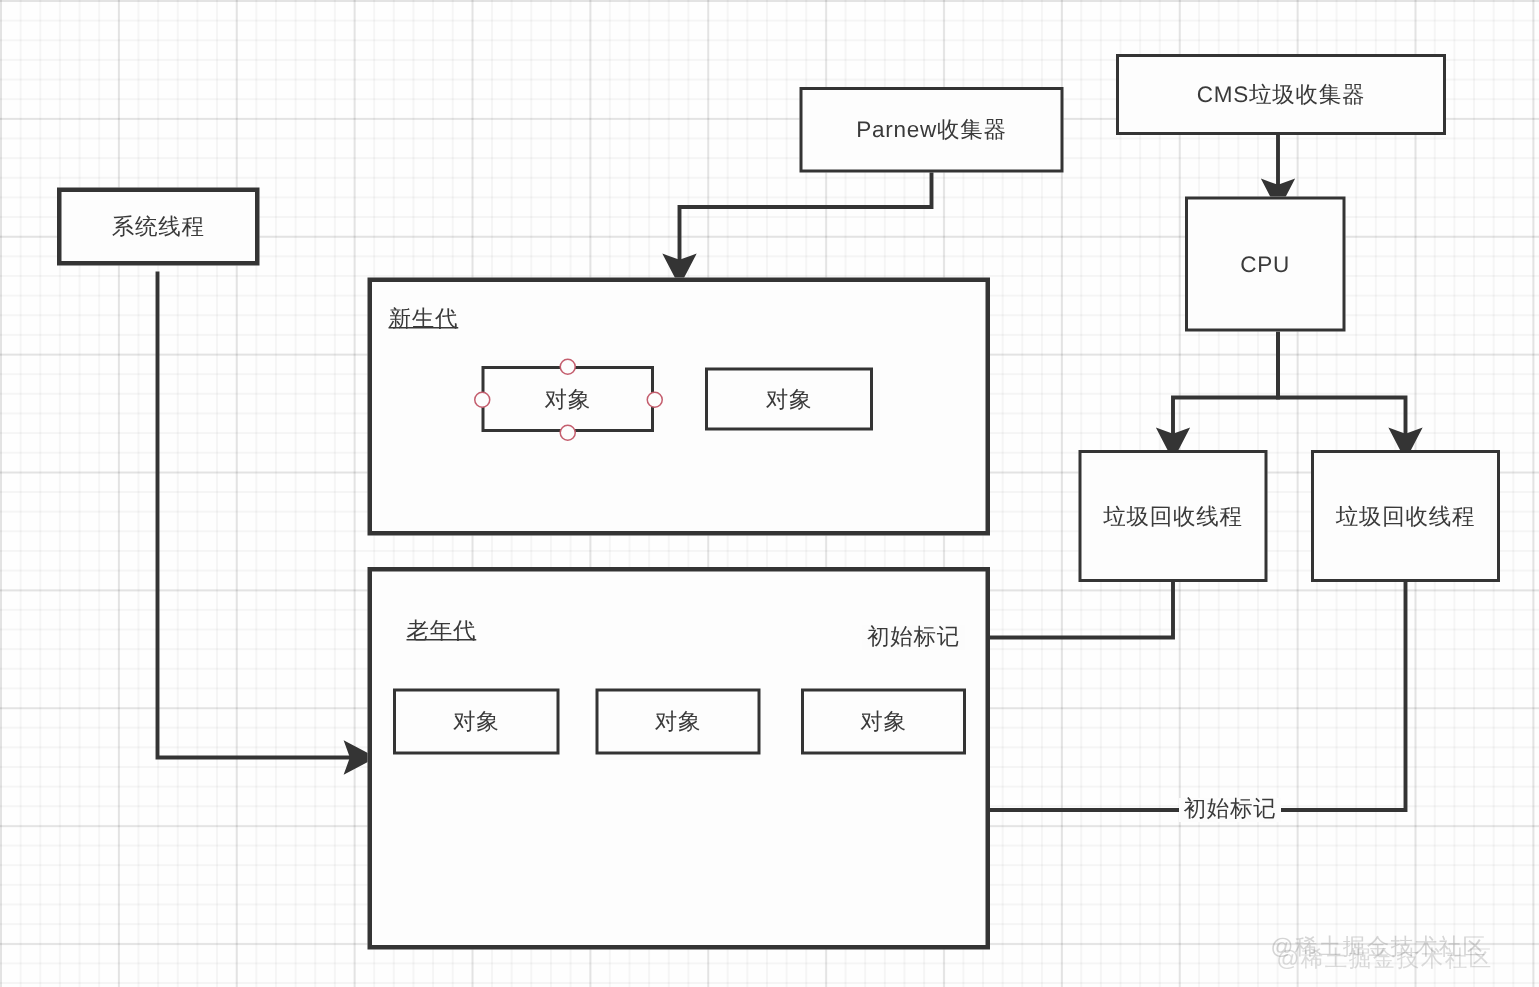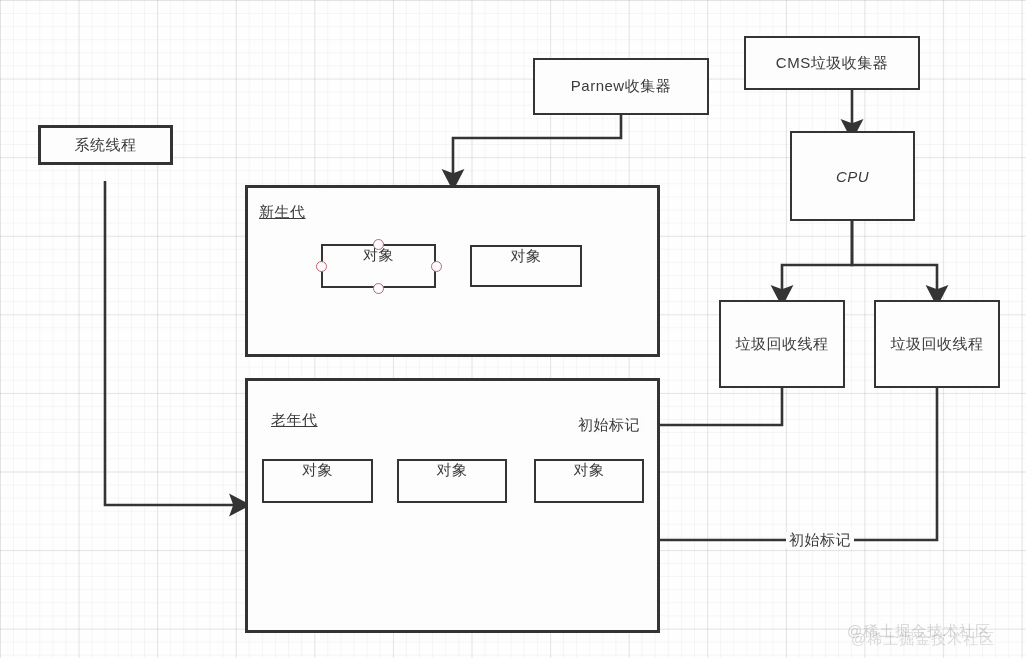--- a/index.html
+++ b/index.html
@@ -36,21 +36,21 @@
     background:#fdfdfd;
     border:3px solid #343434;
   }
   .region-label{
     position:absolute;
     color:#3a3a3a;font-size:15px;letter-spacing:0.5px;white-space:nowrap;text-decoration:underline;
   }
   .obj{
     position:absolute;box-sizing:border-box;
     background:#fdfdfd;border:2px solid #343434;
-    display:flex;justify-content:center;
+    display:flex;align-items:center;justify-content:center;
     font-size:15px;color:#3a3a3a;letter-spacing:0.5px;
   }
   .handle{
     position:absolute;width:11px;height:11px;border-radius:50%;
     background:#fdfdfd;border:1.4px solid #c45e6e;
     box-sizing:border-box;
   }
   .edge-label{
     position:absolute;
     background:#fcfcfc;
@@ -87,33 +87,33 @@
       <path d="M852,221 L852,265 L937,265 L937,296" marker-end="url(#arw)"></path>
 
       <path d="M782,388 L782,425 L453,425 L453,453" marker-end="url(#arw)"></path>
 
       <path d="M937,388 L937,540 L589,540 L589,509" marker-end="url(#arw)"></path>
 
       <path d="M105,181 L105,505 L240,505" marker-end="url(#arw)"></path>
     </g>
   </svg>
 
-  <div class="node thick" style="left:38px;top:125px;width:135px;height:40px;">
+  <div class="node thick" style="left:38px;top:125px;width:135px;height:52px;">
     <span>系统线程</span>
   </div>
 
   <div class="node" style="left:533px;top:34px;width:176px;height:57px;margin-top:24px;">
     <span>Parnew收集器</span>
   </div>
 
-  <div class="node" style="left:744px;top:36px;width:176px;height:54px;">
+  <div class="node" style="left:744px;top:36px;width:220px;height:54px;">
     <span>CMS垃圾收集器</span>
   </div>
 
-  <div class="node" style="left:790px;top:131px;width:125px;height:90px;font-style:italic;">
+  <div class="node" style="left:790px;top:131px;width:107px;height:90px;">
     <span>CPU</span>
   </div>
 
   <div class="node" style="left:719px;top:300px;width:126px;height:88px;">
     <span>垃圾回收线程</span>
   </div>
 
   <div class="node" style="left:874px;top:300px;width:126px;height:88px;">
     <span>垃圾回收线程</span>
   </div>

